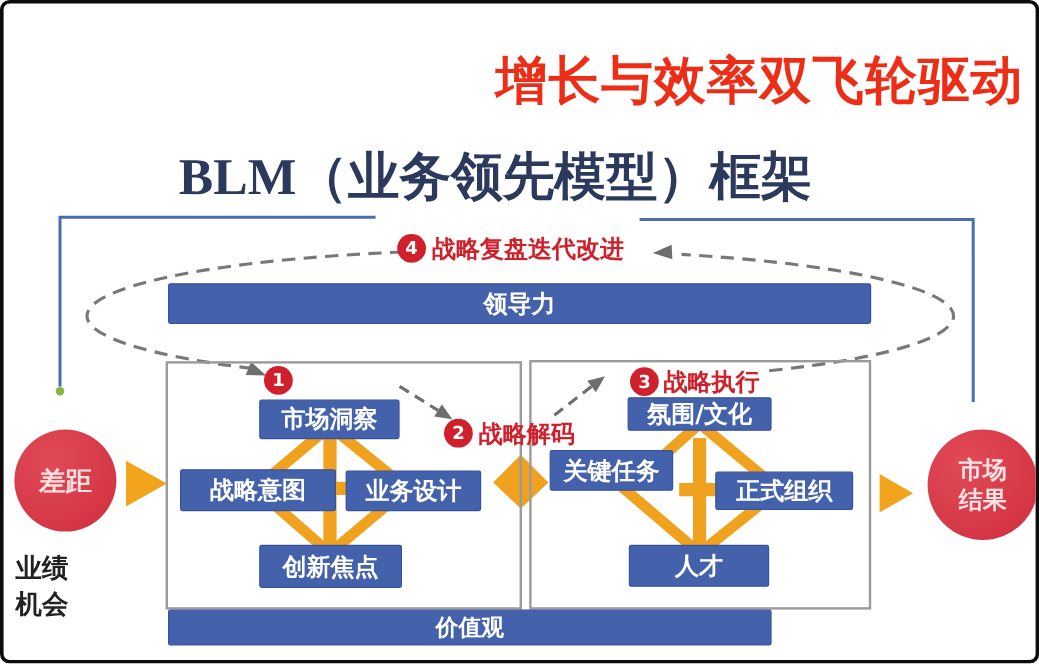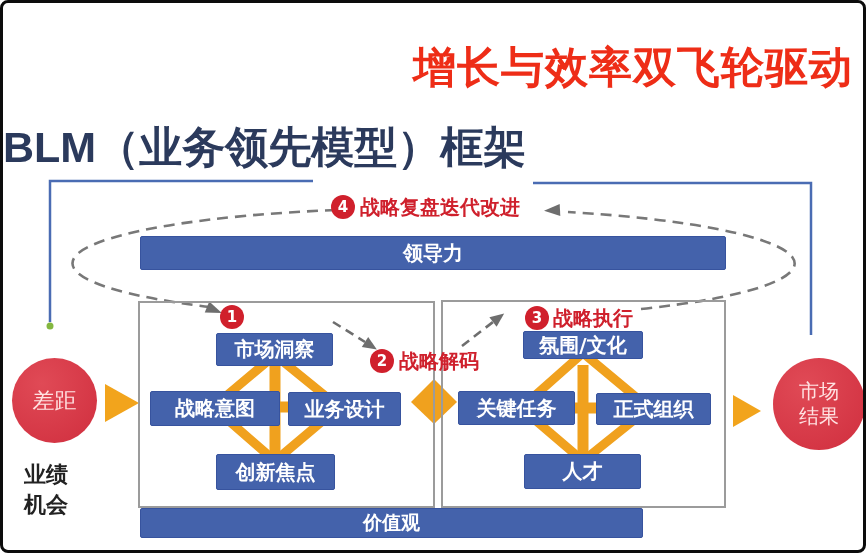--- a/index.html
+++ b/index.html
@@ -9,23 +9,23 @@
     overflow:hidden;font-family:"DejaVu Sans","Liberation Sans",sans-serif;
   }
   .abs{position:absolute;}
   .title-red{
     left:0;top:36px;width:818px;text-align:right;
     font-size:43px;font-weight:900;color:#ee2d17;letter-spacing:1px;
     font-family:Liberation Serif, serif;
     margin-left:32px;
   }
   .title-navy{
-    left:0;top:116px;width:820px;text-align:left;
+    left:0;top:116px;width:820px;text-align:center;
     font-size:43px;font-weight:700;color:#2b3a5c;
-    font-family:Liberation Sans, sans-serif;
+    font-family:Liberation Serif, serif;
   }
   .panel{
     border:2px solid #9b9b9b;background:transparent;box-sizing:border-box;
   }
   .bluebox{
     background:#4462ab;border:1px solid #37539e;box-sizing:border-box;
     color:#ffffff;display:flex;align-items:center;justify-content:center;
     font-size:20px;font-weight:600;border-radius:2px;
   }
   .badge{
@@ -34,21 +34,21 @@
     font-size:15px;font-weight:800;
   }
   .steplabel{
     color:#cf202c;font-size:20px;font-weight:800;white-space:nowrap;
     line-height:24px;
   }
   .circle{
     border-radius:50%;display:flex;flex-direction:column;
     align-items:center;justify-content:center;
     background:radial-gradient(circle at 35% 30%, #e04a56, #d02e3e);
-    color:#ffe2e2;font-weight:400;text-align:left;
+    color:#ffe2e2;font-weight:700;text-align:left;
   }
   .side-text{
     color:#222;font-size:22px;font-weight:700;line-height:30px;
     text-align:center;width:56px;
   }
 </style>
 </head>
 <body>
 
 <div class="frame">
@@ -114,39 +114,39 @@
 
   <div class="abs bluebox" style="left:137px;top:233px;width:586px;height:34px;">领导力</div>
   <div class="abs bluebox" style="left:137px;top:505px;width:503px;height:30px;font-size:19px;">价值观</div>
 
   <div class="abs bluebox" style="left:213px;top:330px;width:117px;height:33px;">市场洞察</div>
   <div class="abs bluebox" style="left:147px;top:388px;width:130px;height:35px;">战略意图</div>
   <div class="abs bluebox" style="left:285px;top:389px;width:113px;height:34px;">业务设计</div>
   <div class="abs bluebox" style="left:213px;top:451px;width:119px;height:36px;">创新焦点</div>
 
   <div class="abs bluebox" style="left:520px;top:328px;width:120px;height:28px;">氛围/文化</div>
-  <div class="abs bluebox" style="left:455px;top:388px;width:117px;height:34px;">关键任务</div>
+  <div class="abs bluebox" style="left:455px;top:372px;width:103px;height:34px;">关键任务</div>
   <div class="abs bluebox" style="left:593px;top:390px;width:115px;height:32px;">正式组织</div>
   <div class="abs bluebox" style="left:521px;top:451px;width:117px;height:35px;">人才</div>
 
   <div class="abs badge" style="left:217px;top:302px;">1</div>
 
   <div class="abs badge" style="left:367px;top:346px;">2</div>
   <div class="abs steplabel" style="left:396px;top:346px;">战略解码</div>
 
   <div class="abs badge" style="left:522px;top:303px;">3</div>
   <div class="abs steplabel" style="left:550px;top:303px;">战略执行</div>
 
   <div class="abs badge" style="left:328px;top:192px;">4</div>
   <div class="abs steplabel" style="left:357px;top:192px;">战略复盘迭代改进</div>
 
   <div class="abs circle" style="left:9px;top:355px;width:85px;height:85px;font-size:22px;">差距</div>
   <div class="abs circle" style="left:770px;top:355px;width:92px;height:92px;font-size:20px;line-height:25px;">
     <span>市场</span>
     <span>结果</span>
   </div>
 
-  <div class="abs side-text" style="left:15px;top:457px;">
+  <div class="abs side-text" style="left:4px;top:457px;">
     <div>业绩</div>
     <div>机会</div>
   </div>
 
 </div>
 
 </body></html>

